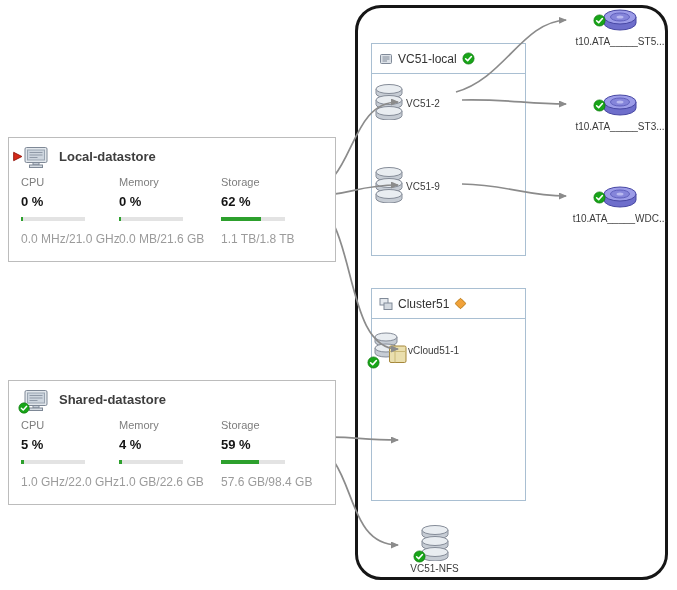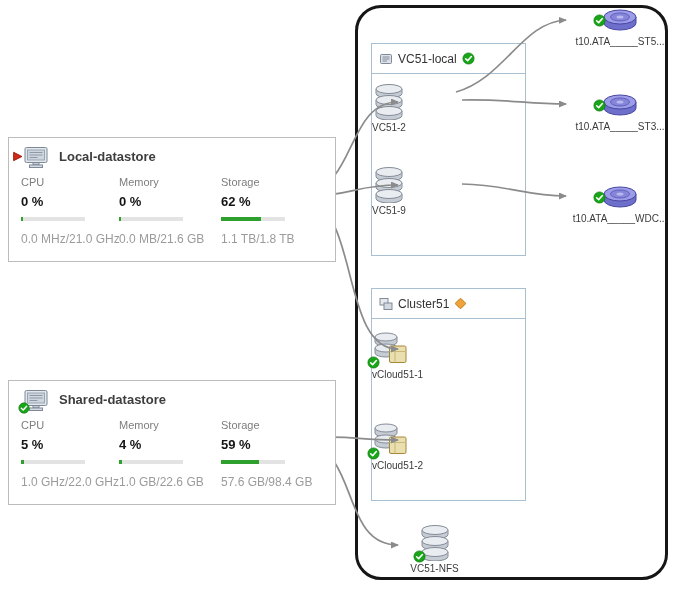--- a/index.html
+++ b/index.html
@@ -33,21 +33,21 @@
   
   .group { position:absolute; width:155px; height:213px; border:1px solid #a9bfd2; background:#fff; z-index:2; }
   .group.g0 { left:371px; top:43px; }
   .group.g1 { left:371px; top:288px; }
   .group-header { height:30px; border-bottom:1px solid #a9bfd2; display:flex; align-items:center; padding:0 7px; gap:5px; }
   .group-title { font-size:12px; color:#333; }
   .hicon { width:14px; height:14px; flex:0 0 auto; }
   .hbadge { width:13px; height:13px; flex:0 0 auto; }
 
   
-  .node { position:absolute; left:0; width:100%; display:flex; flex-direction:column; }
+  .node { position:absolute; left:0; width:100%; display:flex; flex-direction:row; align-items:center; }
   .g0 .n0 { top:40px; } .g0 .n1 { top:123px; }
   .g1 .n0 { top:42px; } .g1 .n1 { top:133px; }
   .node-standalone { position:absolute; left:357px; top:525px; width:155px; display:flex; flex-direction:column; align-items:center; z-index:4; }
   .node-iconwrap { position:relative; width:34px; height:36px; }
   .node-iconwrap.w36 { width:36px; }
   .node-label { font-size:10px; color:#3b3b3b; margin-top:2px; white-space:nowrap; }
   .badge { position:absolute; width:13px; height:13px; }
   .badge-bl { left:-5px; bottom:-2px; }
 
   
@@ -166,31 +166,20 @@
     <div class="node n0">
       <span class="node-iconwrap w36">
         <svg class="icon36" viewBox="0 0 36 36">
             <use href="#i-vcloud"></use>
           </svg>
         <svg class="badge badge-bl" viewBox="0 0 14 14">
             <use href="#i-check"></use>
           </svg>
       </span>
       <span class="node-label">vCloud51-1</span>
-    </div>
-    <div class="node n1">
-      <span class="node-iconwrap w36">
-        <svg class="icon36" viewBox="0 0 36 36">
-            <use href="#i-vcloud"></use>
-          </svg>
-        <svg class="badge badge-bl" viewBox="0 0 14 14">
-            <use href="#i-check"></use>
-          </svg>
-      </span>
-      <span class="node-label">vCloud51-2</span>
     </div>
   </div>
 
   <div class="node-standalone">
     <span class="node-iconwrap">
       <svg class="icon34" viewBox="0 0 34 36">
           <use href="#i-discstack"></use>
         </svg>
       <svg class="badge badge-bl" viewBox="0 0 14 14">
           <use href="#i-check"></use>

